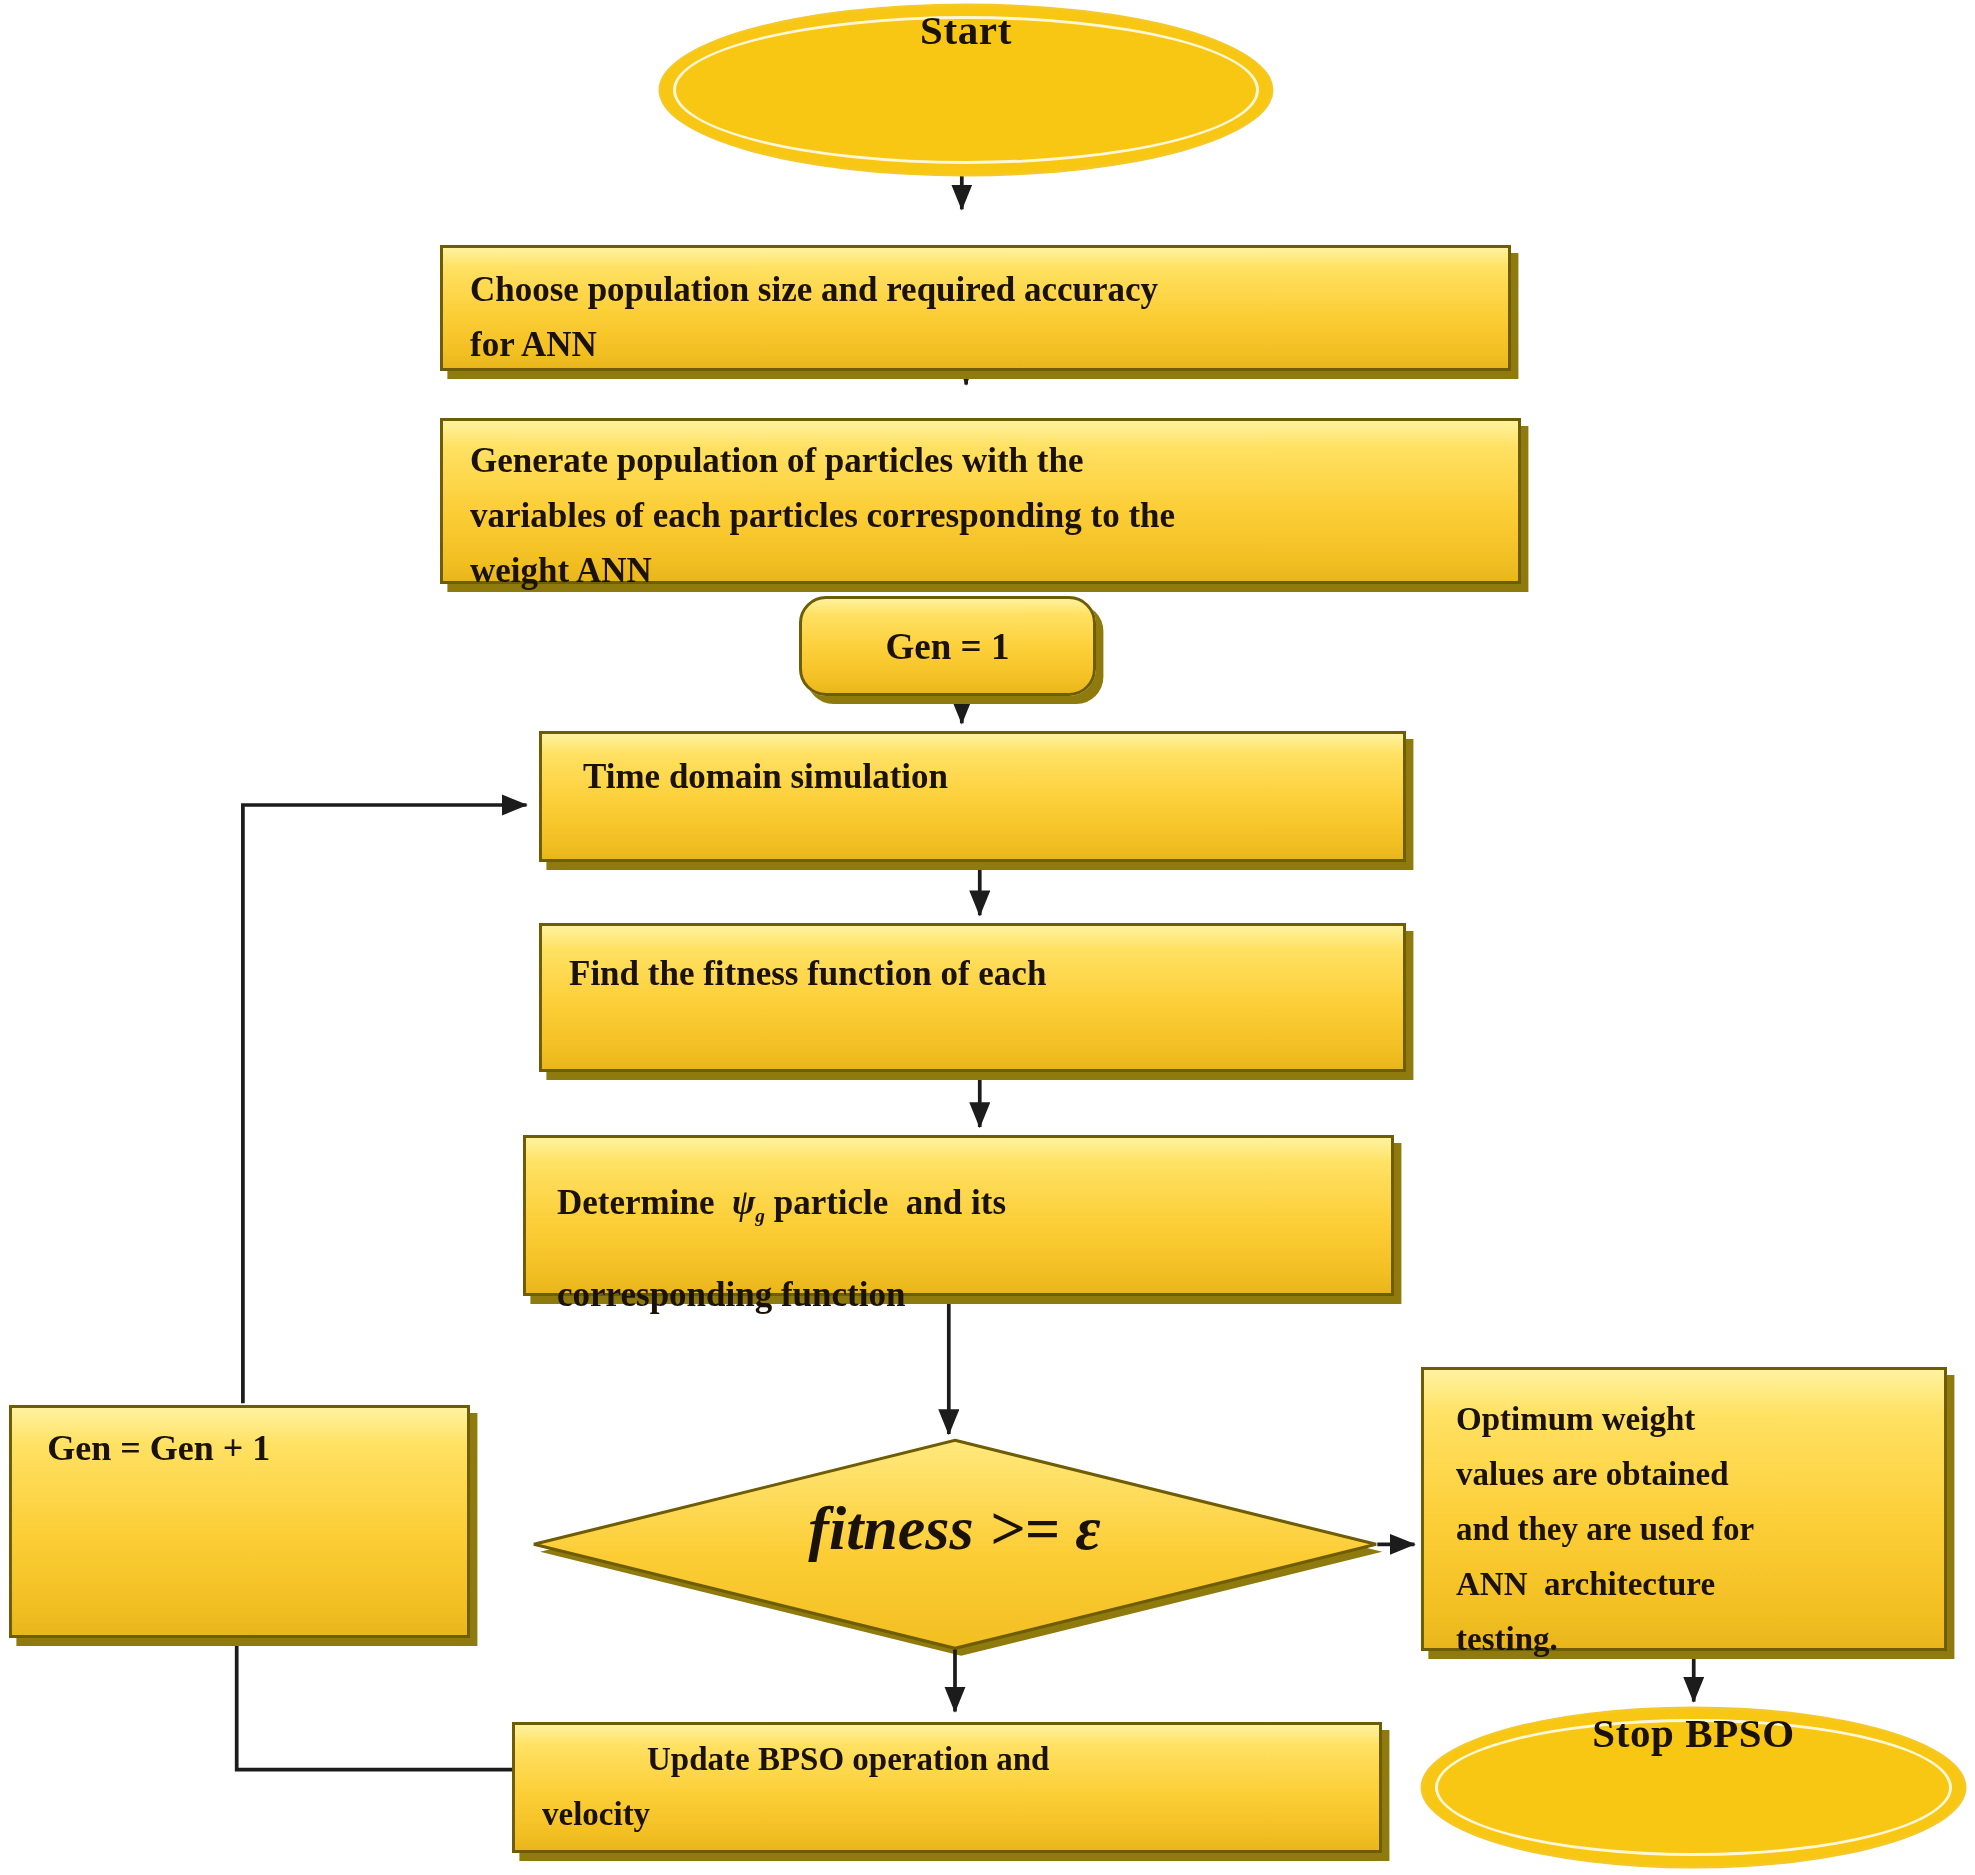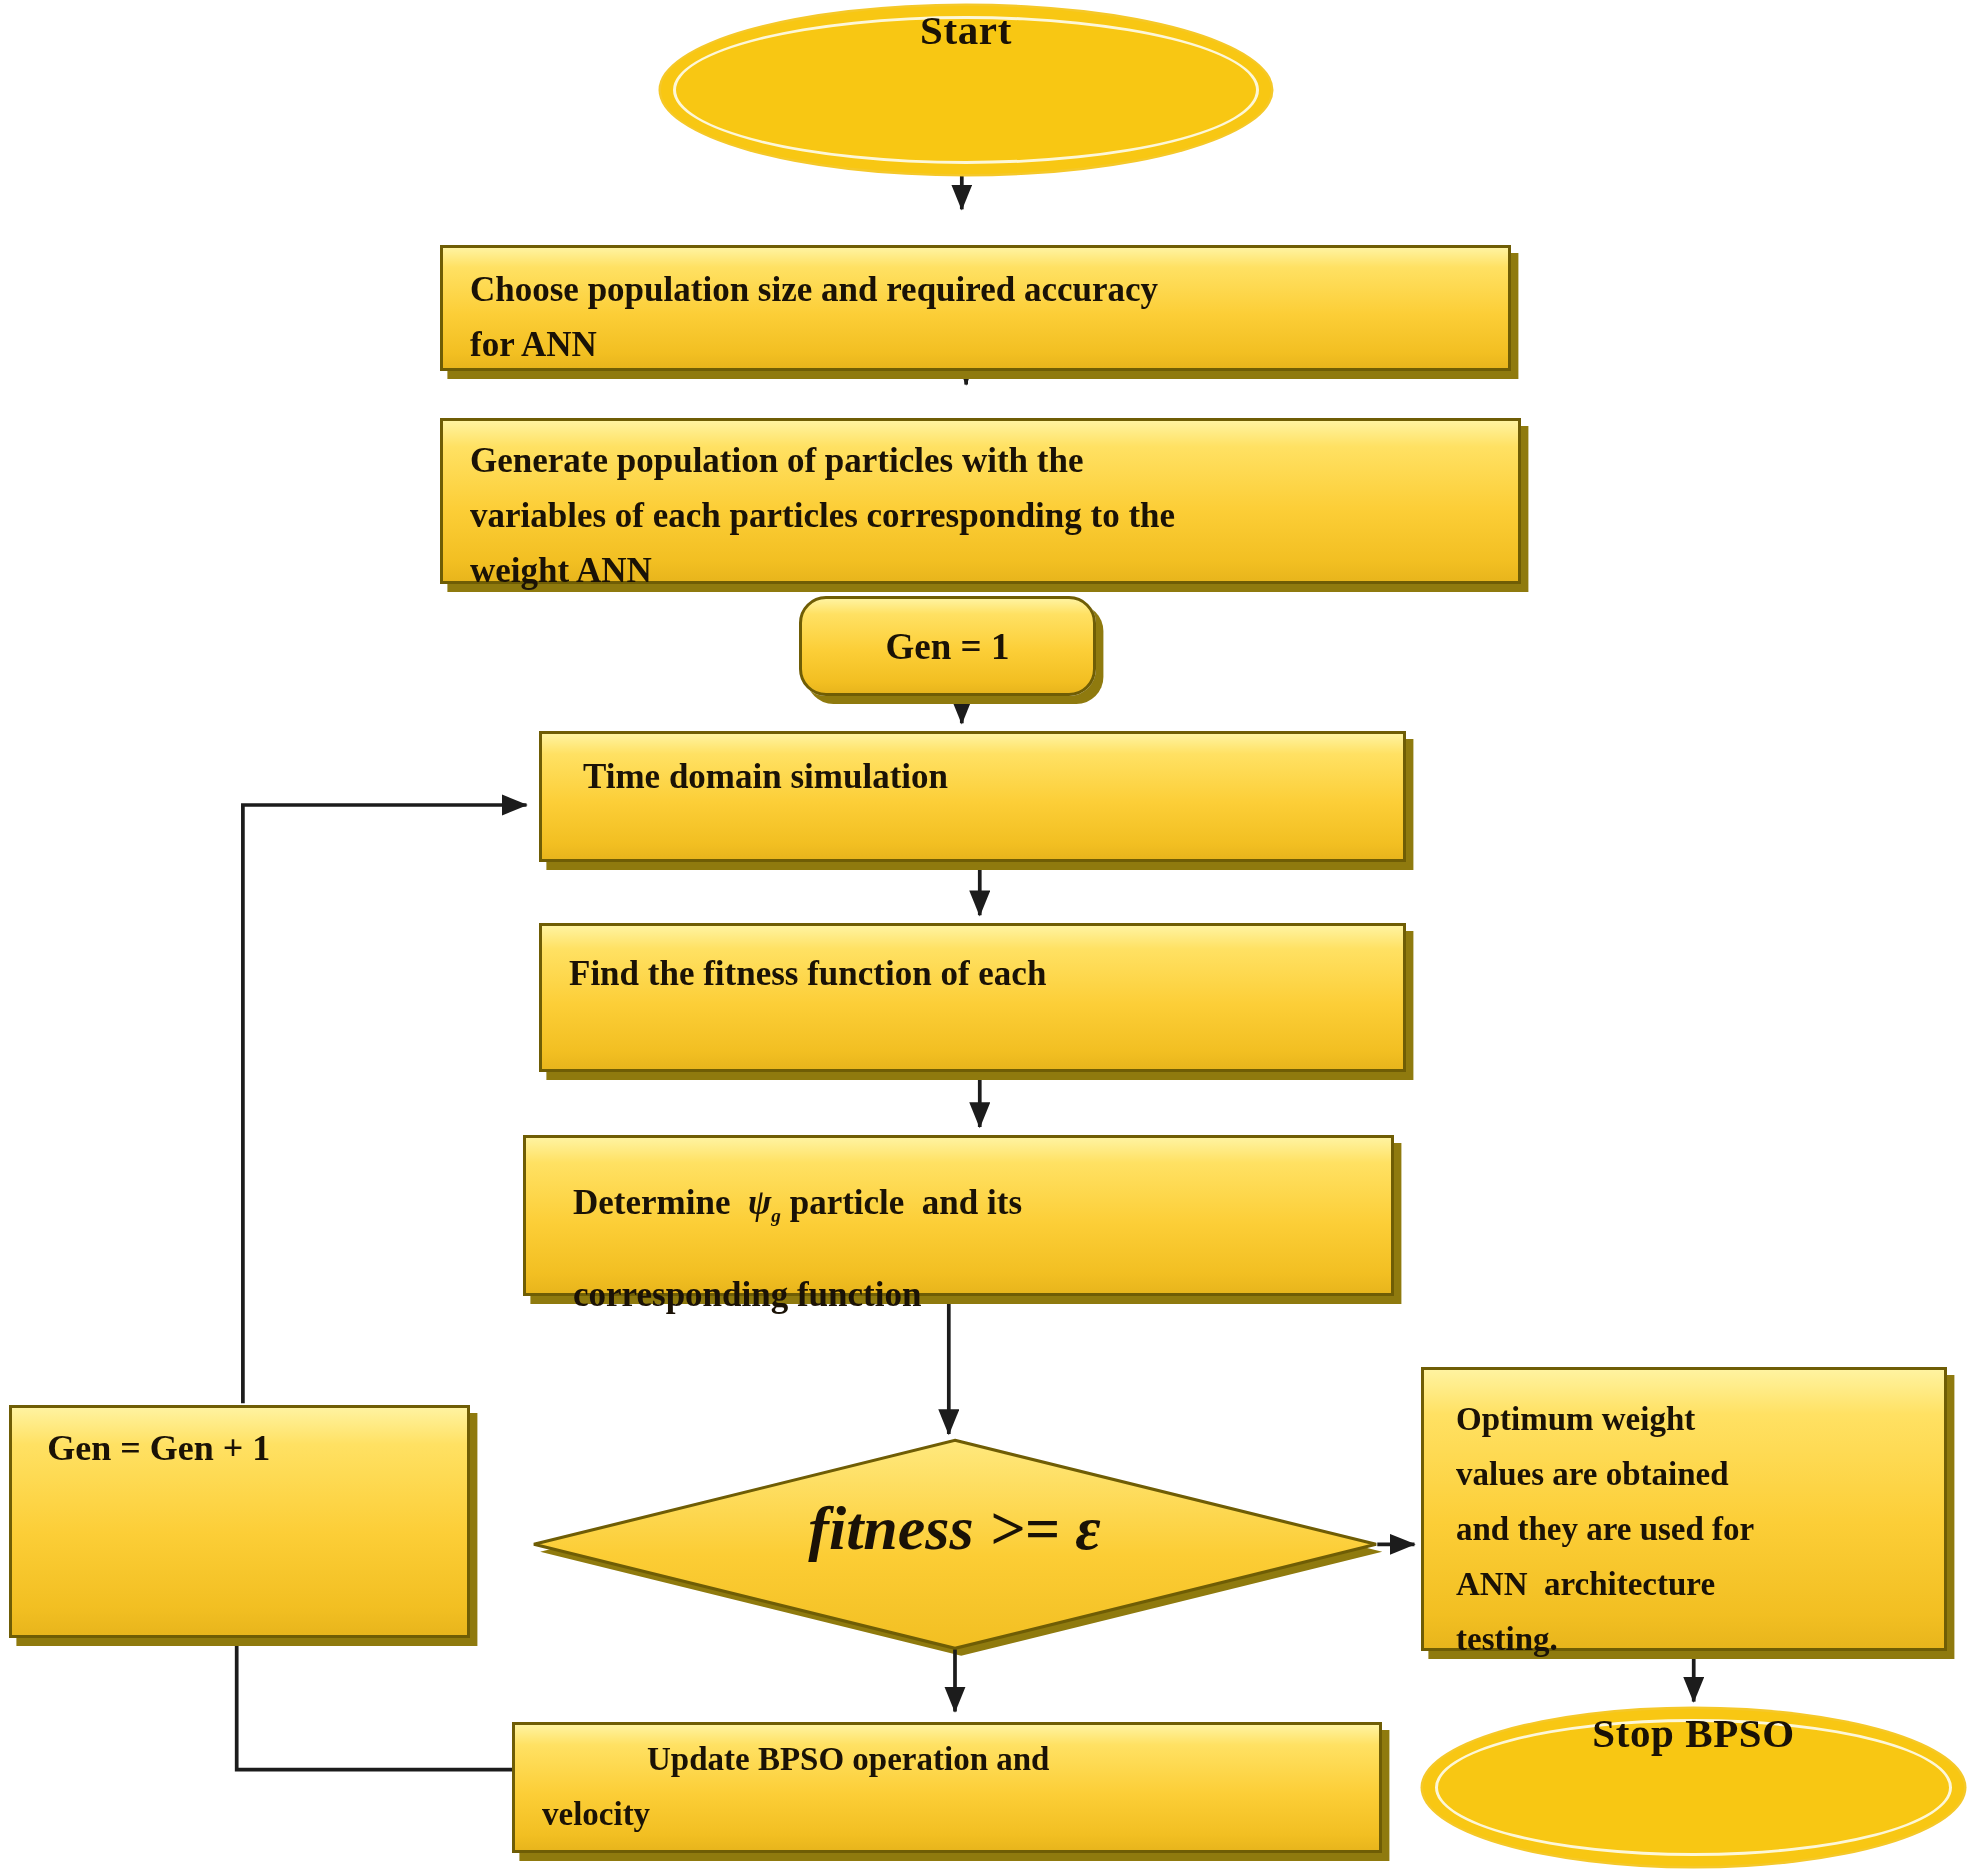--- a/index.html
+++ b/index.html
@@ -65,21 +65,21 @@
 
   
   .n-start     { left: 661px; top: 6.2px;   width: 610px;  height: 168px; }
   .n-choose    { left: 440px;  top: 217px;  width: 1071px; height: 126px; padding: 13.6px 27px; margin-top: 28px; }
   .n-generate  { left: 440px;  top: 392px;  width: 1081px; height: 166px; padding: 12.4px 27px; margin-top: 26px; }
   .n-gen1      { left: 799px; top: 596px;  width: 297px;  height: 100px;
                  display: flex; align-items: center; justify-content: center; font-size: 37px; }
   .n-time      { left: 539px;  top: 731px; width: 867px; height: 131px; padding: 15px 41px; }
   .n-find      { left: 539px;  top: 923px; width: 867px; height: 149px; padding: 16px 27px; }
   .n-find .line { line-height: 63px; }
-  .n-determine { left: 523px;  top: 1135px; width: 871px; height: 161px; padding: 25px 47px; }
+  .n-determine { left: 523px;  top: 1135px; width: 871px; height: 161px; padding: 25px 31px; }
   .n-determine .line { line-height: 79px; }
   .n-optimum   { left: 1421px; top: 1367px; width: 526px;  height: 284px; padding: 22px 32px; }
   .n-optimum .line { font-size: 33px; line-height: 55px; }
   .n-stop      { left: 1423px; top: 1709px; width: 541px;  height: 157px; }
   .n-update    { left: 512px;  top: 1722px; width: 870px; height: 131px; padding: 7.4px 27px; }
   .n-update .line { font-size: 33px; line-height: 55px; }
   .n-update .line.indent { text-indent: 105px; }
   .n-increment { left: 9.3px;   top: 1405px; width: 461px;  height: 233px; padding: 18.6px 35px; font-size: 36px; }
 
   .diamond-label {

